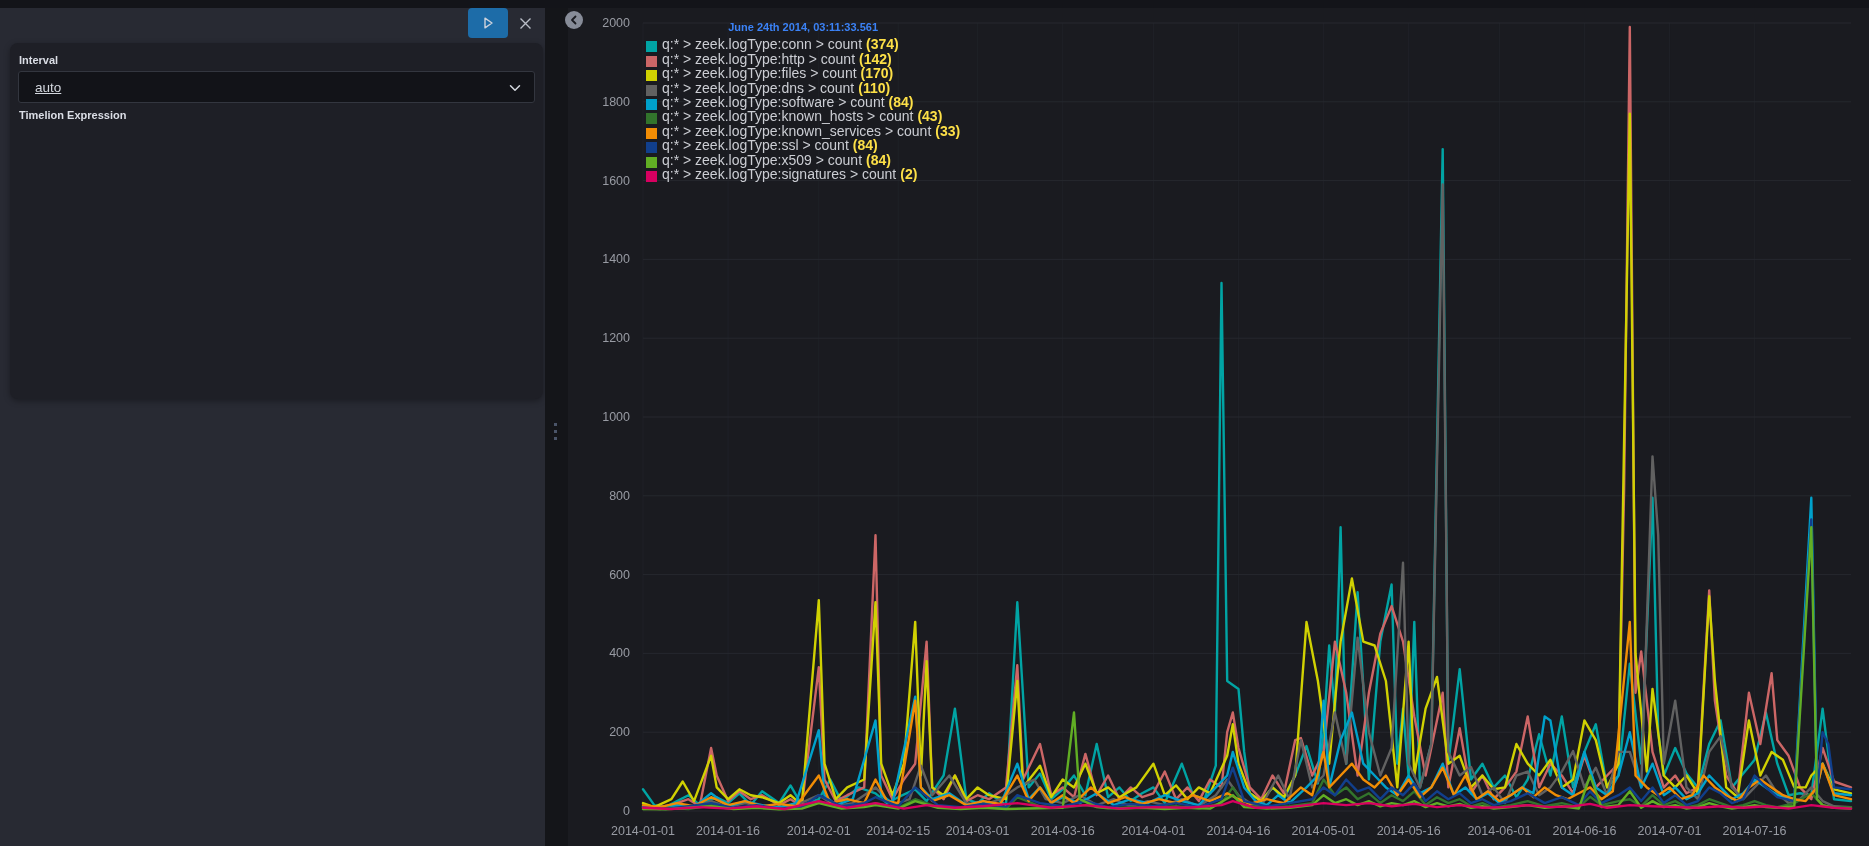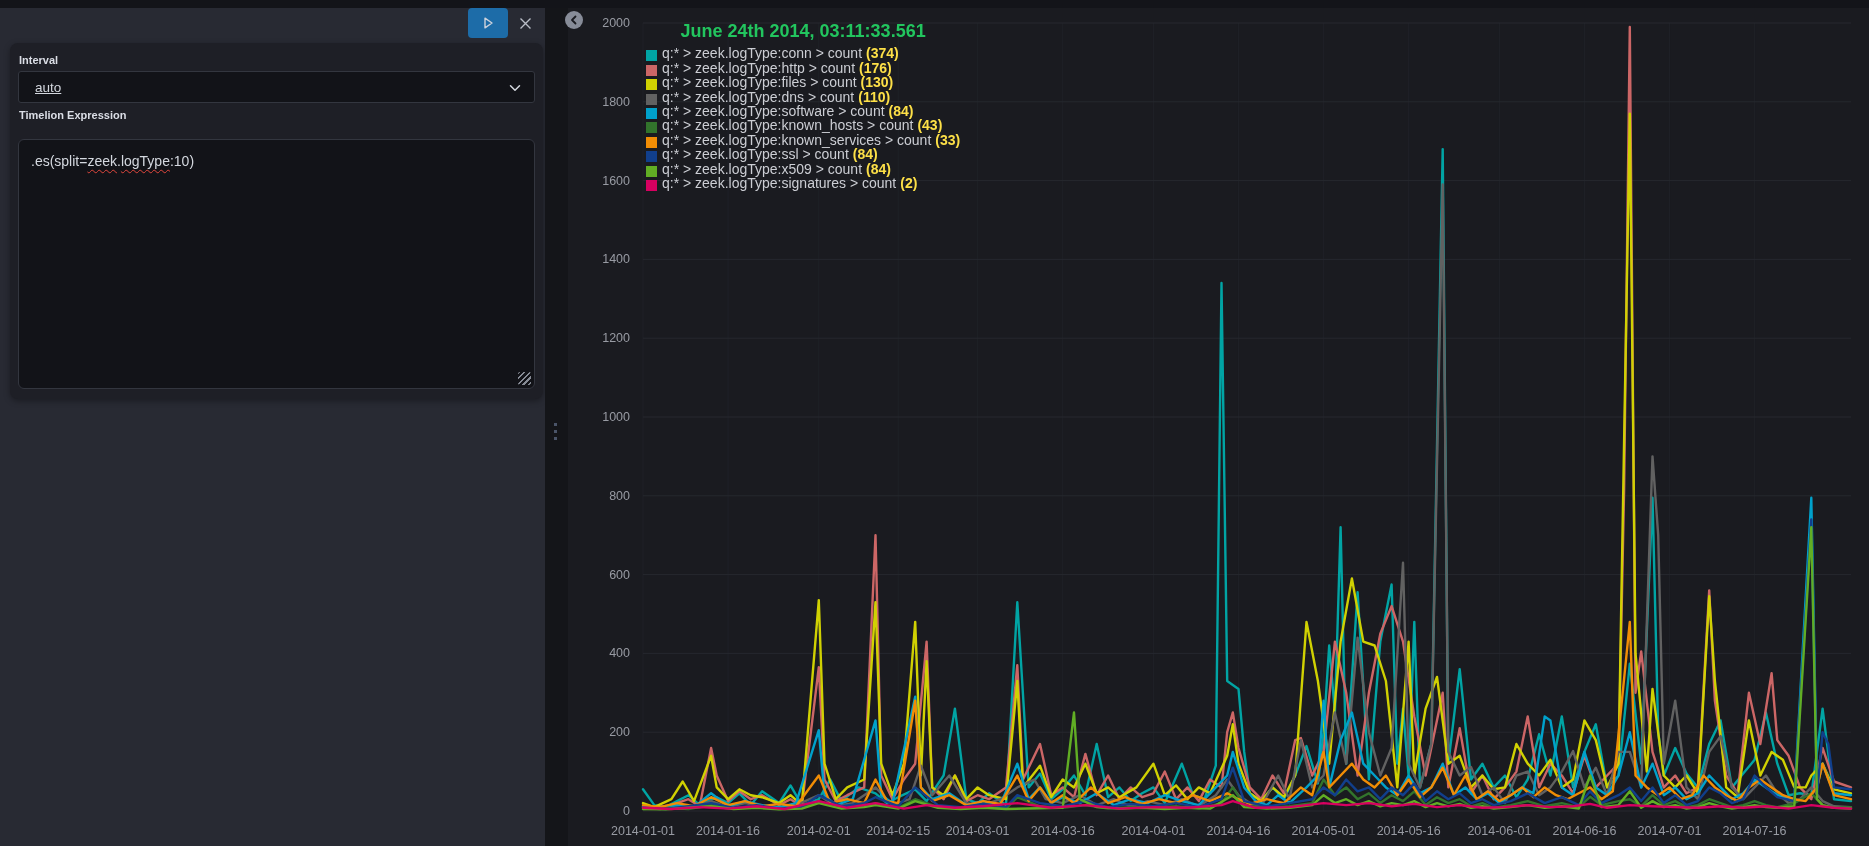--- a/index.html
+++ b/index.html
@@ -29,21 +29,21 @@
   .panel-divider { position:absolute; left:545px; top:8px; width:23px; height:838px; background:#141519; cursor:col-resize; }
   .drag-dots { position:absolute; left:9px; top:415px; display:flex; flex-direction:column; gap:4px; }
   .drag-dots i { width:3px; height:3px; background:#4a5468; display:block; }
 
   
   .chart-pane { position:absolute; left:568px; top:8px; width:1301px; height:838px; background:#1a1b20; }
   .collapse-button { position:absolute; left:-3px; top:3px; width:18px; height:18px; border-radius:50%; background:#878c98; border:none; cursor:pointer; display:flex; align-items:center; justify-content:center; padding:0; }
   #chart-svg { position:absolute; left:0; top:0; }
 
   .legend { position:absolute; left:78px; top:13px; width:fit-content; }
-  .legend-title { text-align:center; font-size:18px; font-weight:bold; color:#22c55e; margin-bottom:5px; }
+  .legend-title { text-align:center; font-size:11px; font-weight:bold; color:#3b82f6; margin-bottom:5px; }
   .legend-item { display:flex; align-items:flex-end; height:14.4px; font-size:14px; color:#ccced4; white-space:nowrap; }
   .legend-item .swatch { width:11px; height:11px; margin-right:5px; flex:none; }
   .legend-item b { color:#fde047; margin-left:4px; }
 </style>
 </head>
 <body>
 
 <div class="app">
   <div class="top-strip"></div>
 
@@ -64,24 +64,20 @@
     <div class="card">
       <div class="field-label interval-label">Interval</div>
       <div class="interval-select">
         <span>auto</span>
         <svg class="chev" width="14" height="14" viewBox="0 0 14 14">
           <path d="M2.5 4.8 L7 9.3 L11.5 4.8" fill="none" stroke="#d4d8df" stroke-width="1.5" stroke-linecap="round" stroke-linejoin="round"></path>
         </svg>
       </div>
 
       <div class="field-label expression-label">Timelion Expression</div>
-      <div class="expression-textarea">
-        <span><span>.es(split=</span><span class="misspelled">zeek</span><span>.</span><span class="misspelled">logType</span><span>:10)</span></span>
-        <span class="resize-grip"></span>
-      </div>
     </div>
   </div>
 
   <div class="panel-divider">
     <span class="drag-dots">
         <i></i>
         <i></i>
         <i></i>
       </span>
   </div>
@@ -160,26 +156,26 @@
       <div class="legend-title">June 24th 2014, 03:11:33.561</div>
       <div id="legend-items">
           <div class="legend-item">
             <span class="swatch" style="background: rgb(1, 164, 164);"></span>
             <span>q:* &gt; zeek.logType:conn &gt; count</span>
             <b>(374)</b>
           </div>
           <div class="legend-item">
             <span class="swatch" style="background: rgb(204, 102, 102);"></span>
             <span>q:* &gt; zeek.logType:http &gt; count</span>
-            <b>(176)</b>
+            <b>(142)</b>
           </div>
           <div class="legend-item">
             <span class="swatch" style="background: rgb(208, 209, 2);"></span>
             <span>q:* &gt; zeek.logType:files &gt; count</span>
-            <b>(130)</b>
+            <b>(170)</b>
           </div>
           <div class="legend-item">
             <span class="swatch" style="background: rgb(97, 97, 97);"></span>
             <span>q:* &gt; zeek.logType:dns &gt; count</span>
             <b>(110)</b>
           </div>
           <div class="legend-item">
             <span class="swatch" style="background: rgb(0, 161, 203);"></span>
             <span>q:* &gt; zeek.logType:software &gt; count</span>
             <b>(84)</b>

